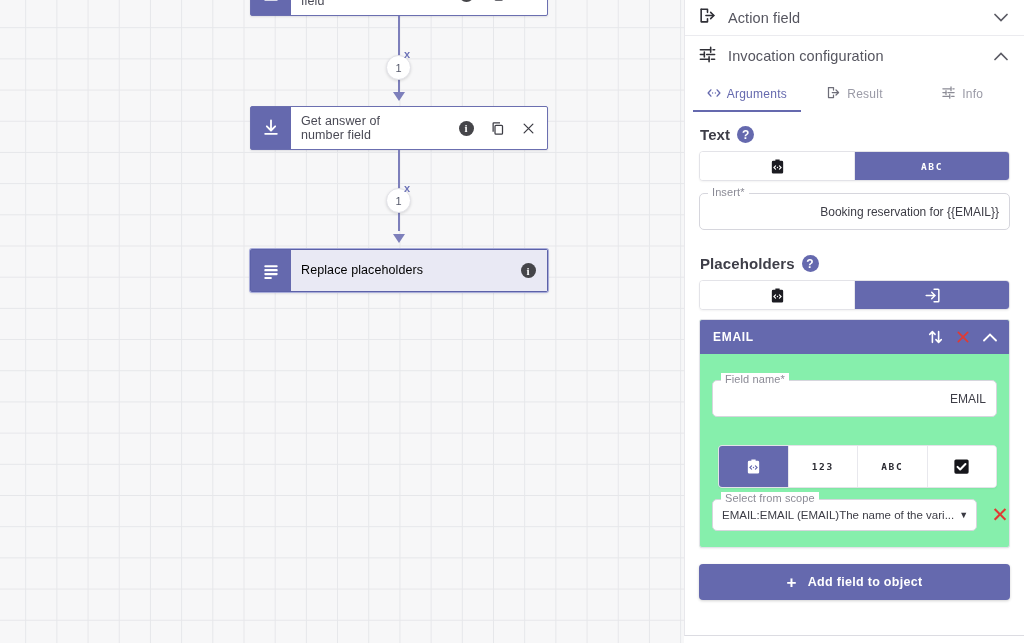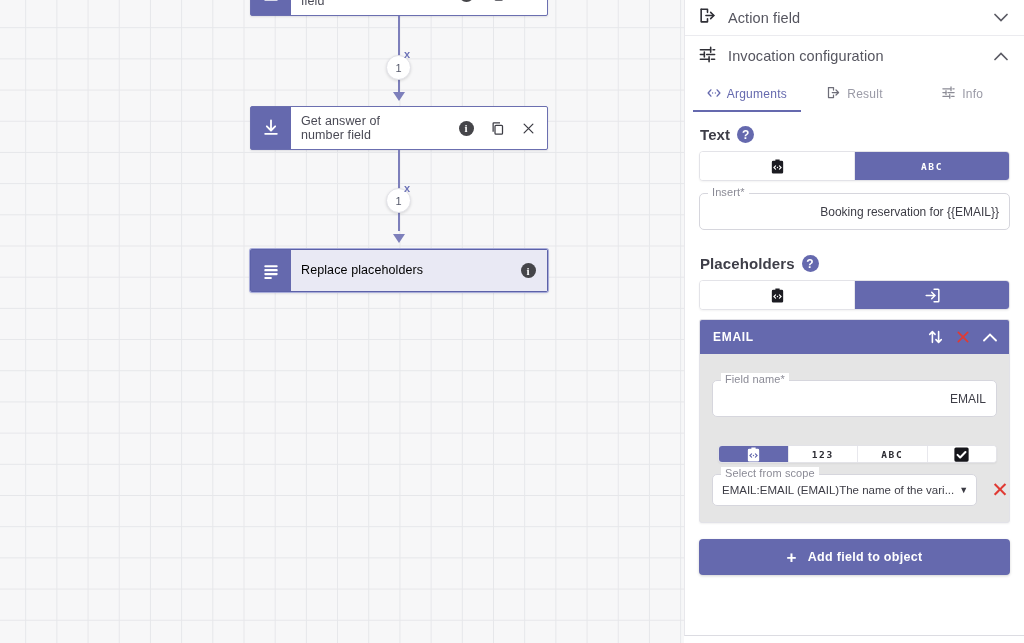--- a/index.html
+++ b/index.html
@@ -177,21 +177,21 @@
     position: absolute; top: -7px; left: 9px;
     background: #fff; padding: 0 4px;
     font-size: 11px; color: #8b8b96; letter-spacing: .1px;
   }
   .fld-legend .req { color: #8b8b96; }
 
   
   .obj-card {
     margin-top: 9px;
     border: 1px solid #e2e2e8; border-radius: 3px;
-    background: #e5e5e5; overflow: hidden;
+    background: #86efac; overflow: hidden;
     box-shadow: 0 1px 2px rgba(0,0,0,.06);
   }
   .obj-head {
     height: 34px; background: #6569ae;
     display: flex; align-items: center;
     padding: 0 12px 0 13px; gap: 12px;
   }
   .obj-head .oh-title {
     flex: 1 1 auto; color: #fff; font-size: 12px;
     font-weight: bold; letter-spacing: .7px;
@@ -474,21 +474,21 @@
         </div>
 
         <div class="obj-body">
           <div class="fld" style="margin-top:16px;">
             <span class="fld-legend"><span>Field name</span><span class="req">*</span></span>
             <div class="fld-box tall">
               <span>EMAIL</span>
             </div>
           </div>
 
-          <div class="seg" style="margin-top:28px; height:18px;margin-left:6px;">
+          <div class="seg" style="margin-top:28px; height:43px;margin-left:6px;">
             <div class="seg-btn on">
               <svg width="17" height="17" viewBox="0 0 24 24" fill="#fff">
                 <path d="M9 2h6v2h3a2 2 0 0 1 2 2v14a2 2 0 0 1-2 2H6a2 2 0 0 1-2-2V6a2 2 0 0 1 2-2h3V2z"></path>
                 <path d="M9.3 11.2L7 13.5l2.3 2.3M14.7 11.2l2.3 2.3-2.3 2.3" stroke="#6569ae" stroke-width="1.7" fill="none" stroke-linecap="round"></path>
                 <circle cx="12" cy="13.5" r="1" fill="#6569ae"></circle>
               </svg>
             </div>
             <div class="seg-btn">
               <span class="pixel">123</span>
             </div>

